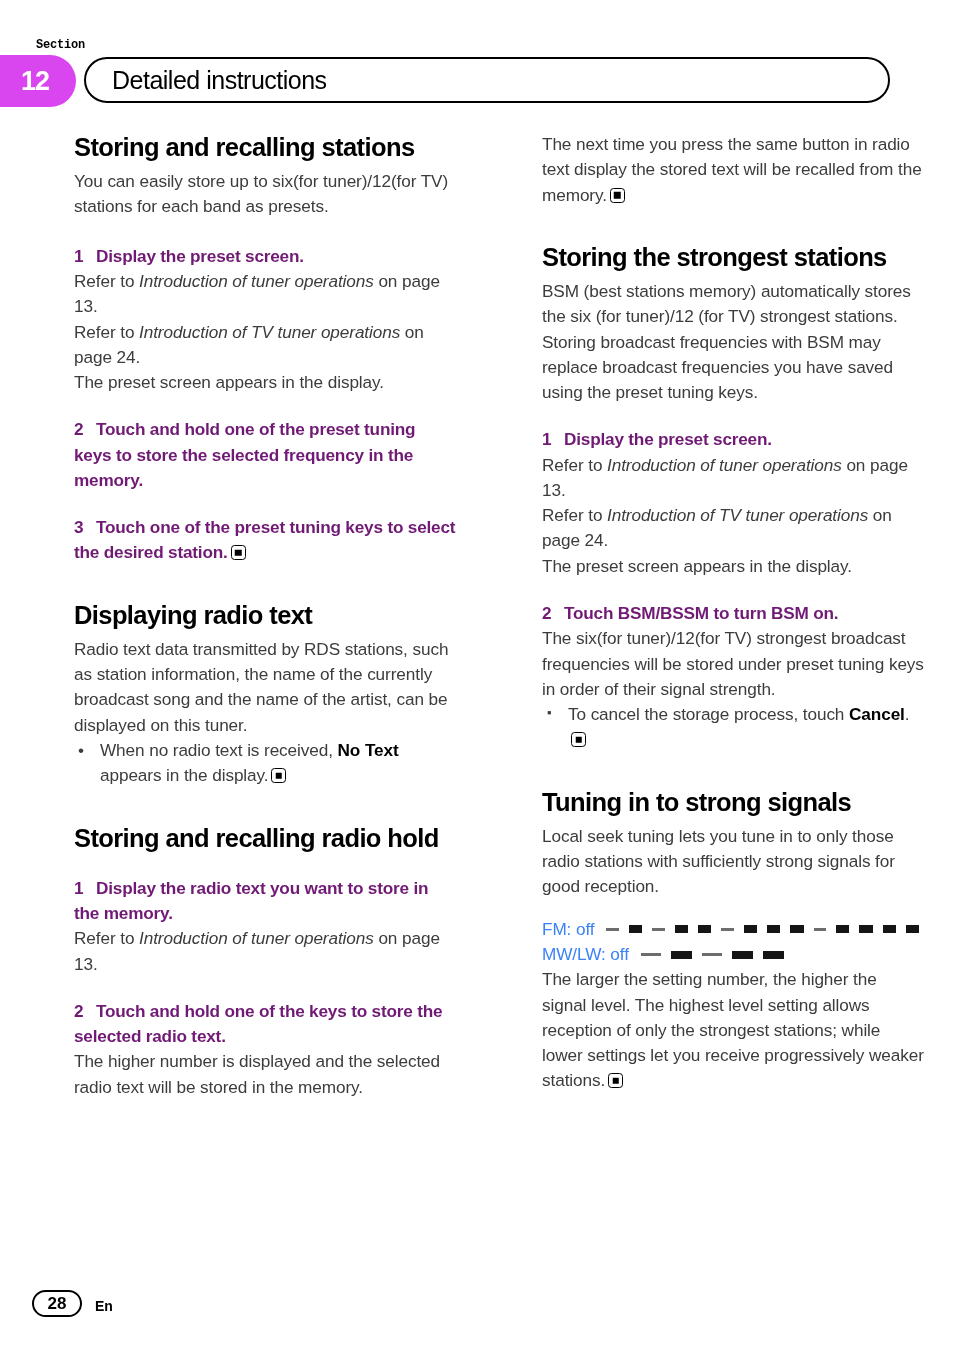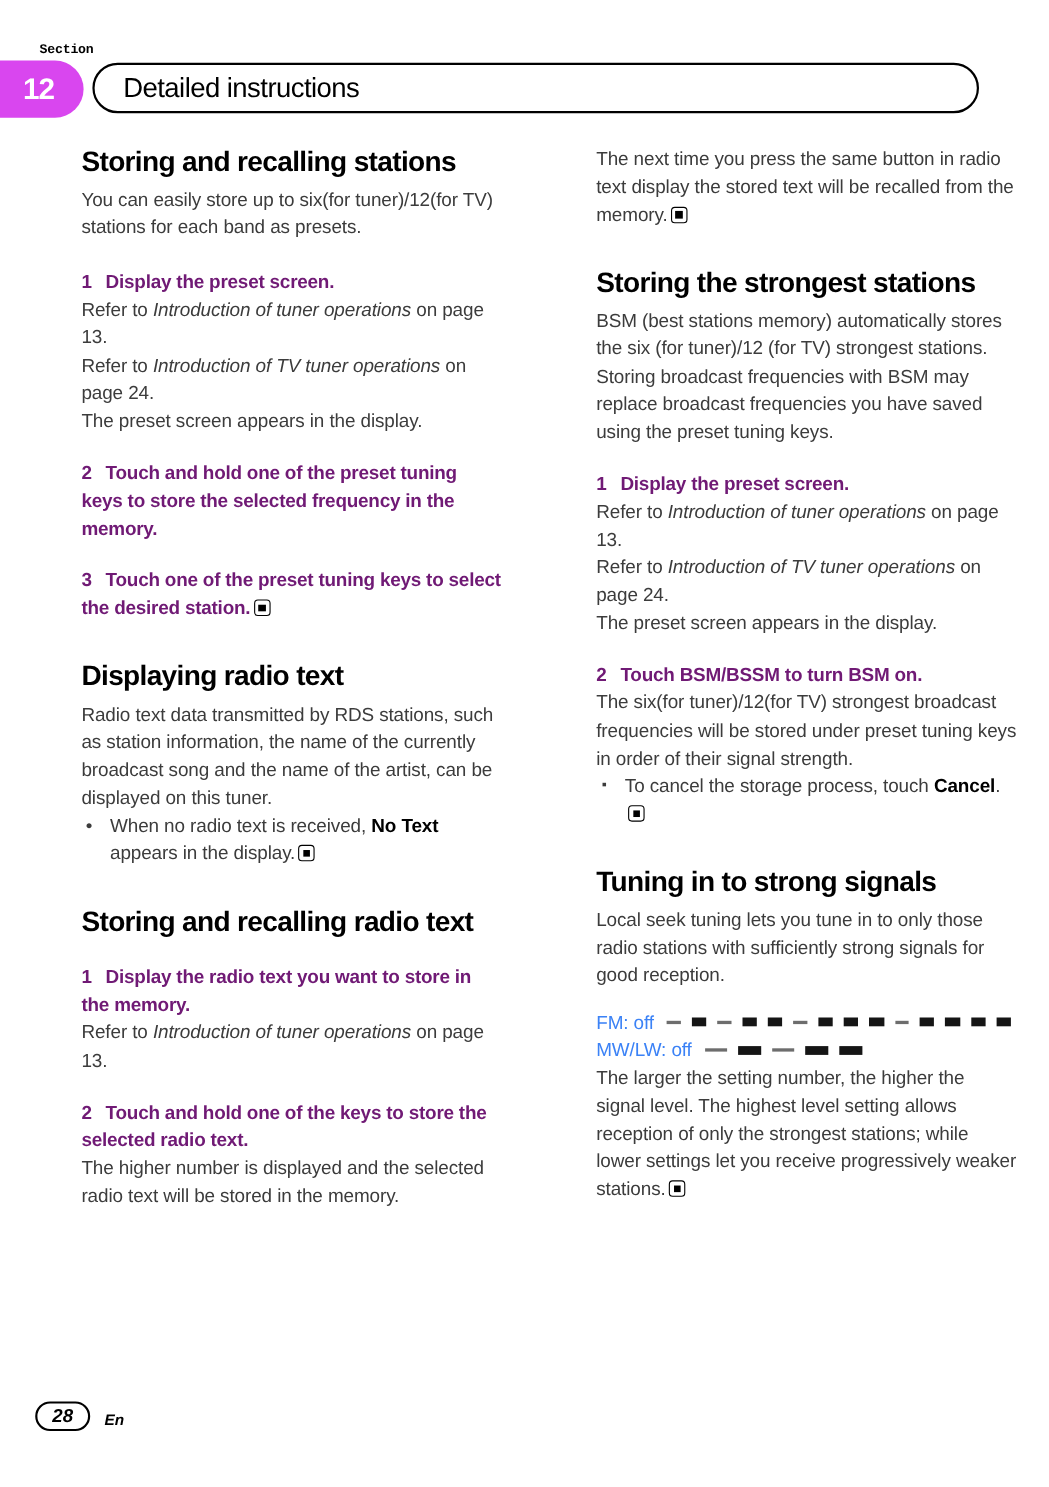--- a/index.html
+++ b/index.html
@@ -196,24 +196,23 @@
     width: 21px;
     height: 8px;
     background: #151515;
     margin: 0 5px;
   }
 
   
   .page-footer {
     position: absolute;
     left: 0;
-    bottom: 38px;
+    bottom: 22px;
     width: 768px;
     height: 40px;
-    font-style: italic;
   }
   .page-number {
     position: absolute;
     left: 32px;
     top: 0;
     width: 50px;
     height: 27px;
     border: 2px solid #000;
     border-radius: 14px;
     display: flex;
@@ -265,21 +264,21 @@
     <div class="gap-lg"></div>
 
     <h2 class="sec-title">Displaying radio text</h2>
     <p class="body">Radio text data transmitted by RDS stations, such as station information, the name of the currently broadcast song and the name of the artist, can be displayed on this tuner.</p>
     <ul class="bullets">
       <li><span class="dot">•</span><span>When no radio text is received, </span><b class="strong">No Text</b><span> appears in the display.</span><span class="endmark"></span></li>
     </ul>
 
     <div class="gap-lg"></div>
 
-    <h2 class="sec-title">Storing and recalling radio text</h2>
+    <h2 class="sec-title">Storing and recalling radio hold</h2>
 
     <p class="step step-gap"><span class="num">1</span><span>Display the radio text you want to store in the memory.</span></p>
     <p class="refer"><span>Refer to </span><i>Introduction of tuner operations</i><span> on page 13.</span></p>
 
     <p class="step step-gap"><span class="num">2</span><span>Touch and hold one of the keys to store the selected radio text.</span></p>
     <p class="body">The higher number is displayed and the selected radio text will be stored in the memory.</p>
 
   </div>
 
   <div class="col col-right">

